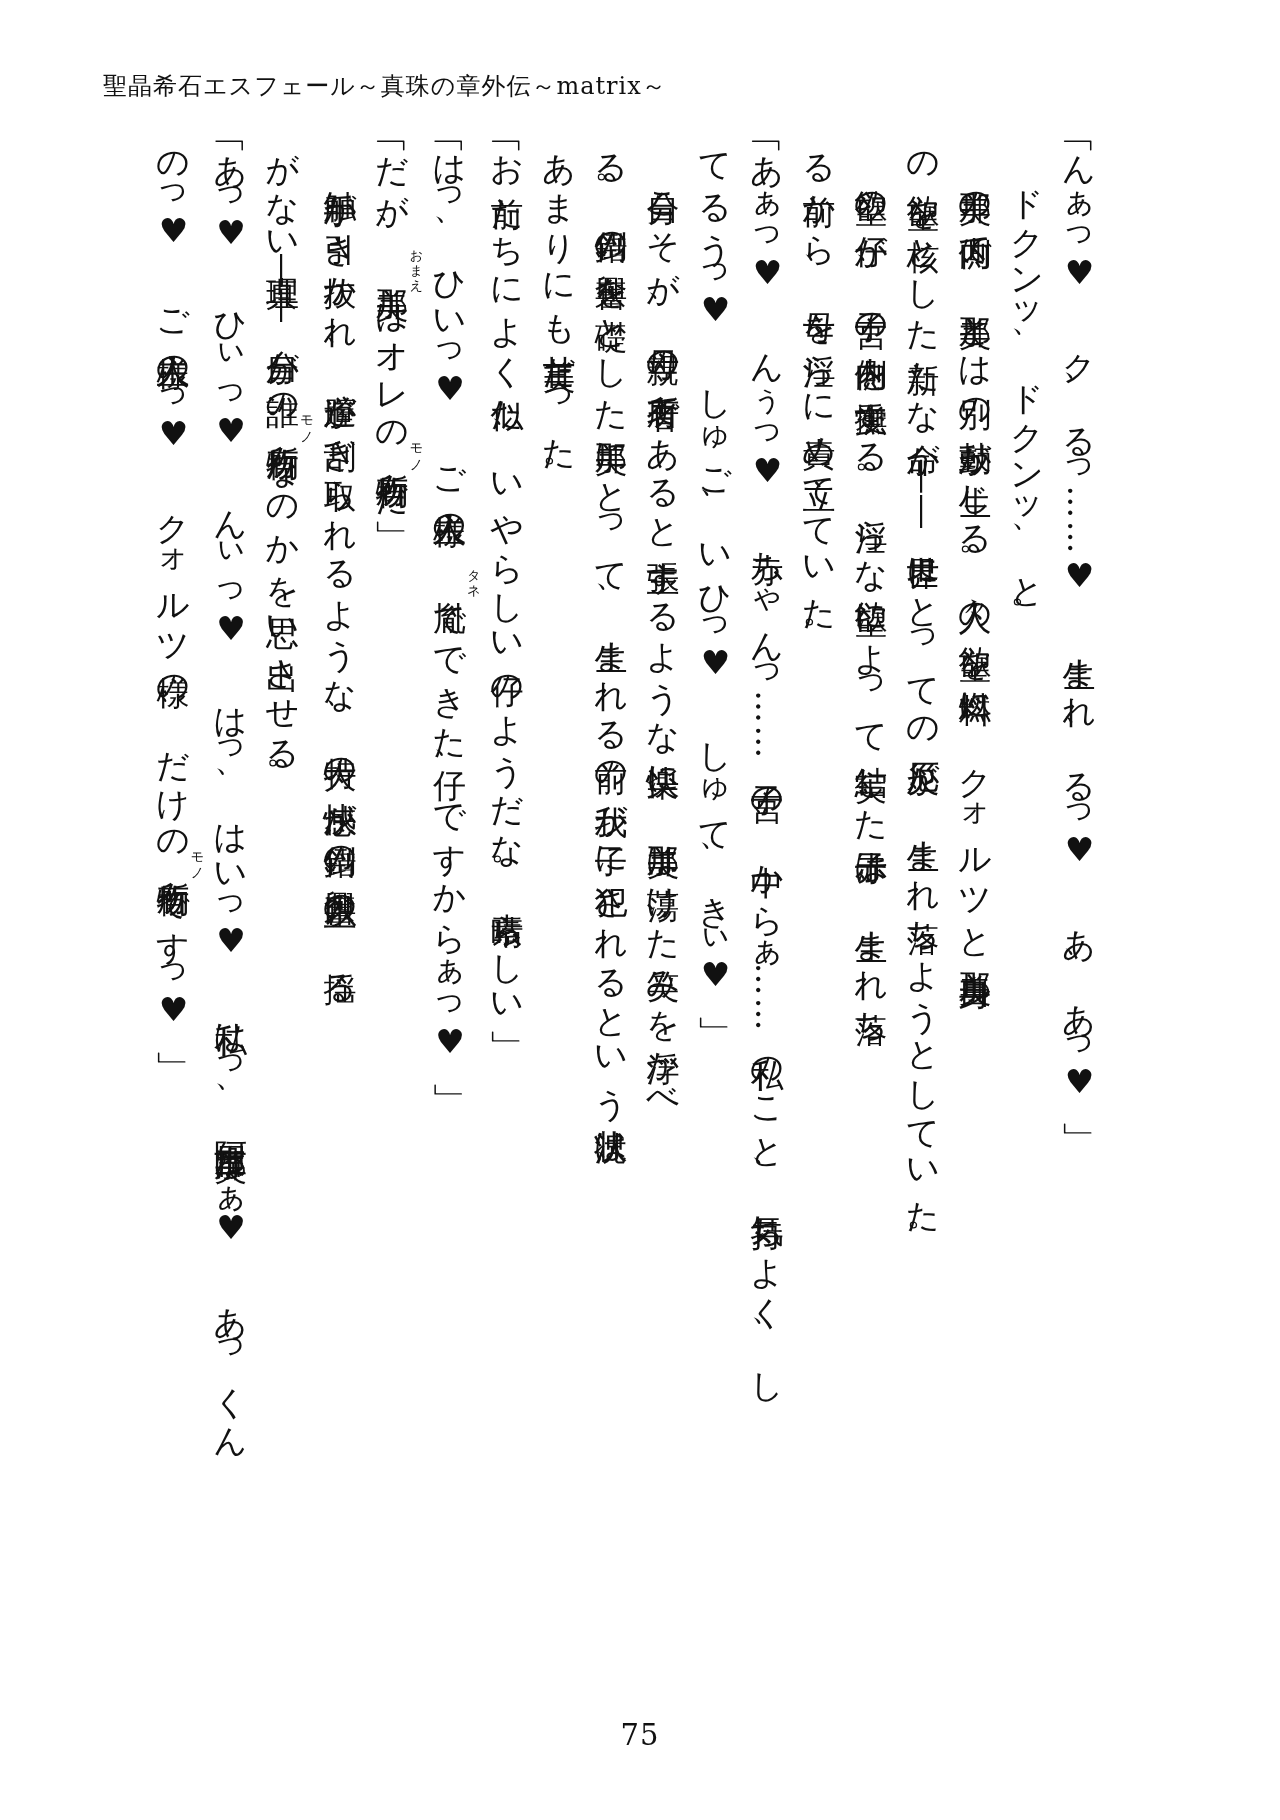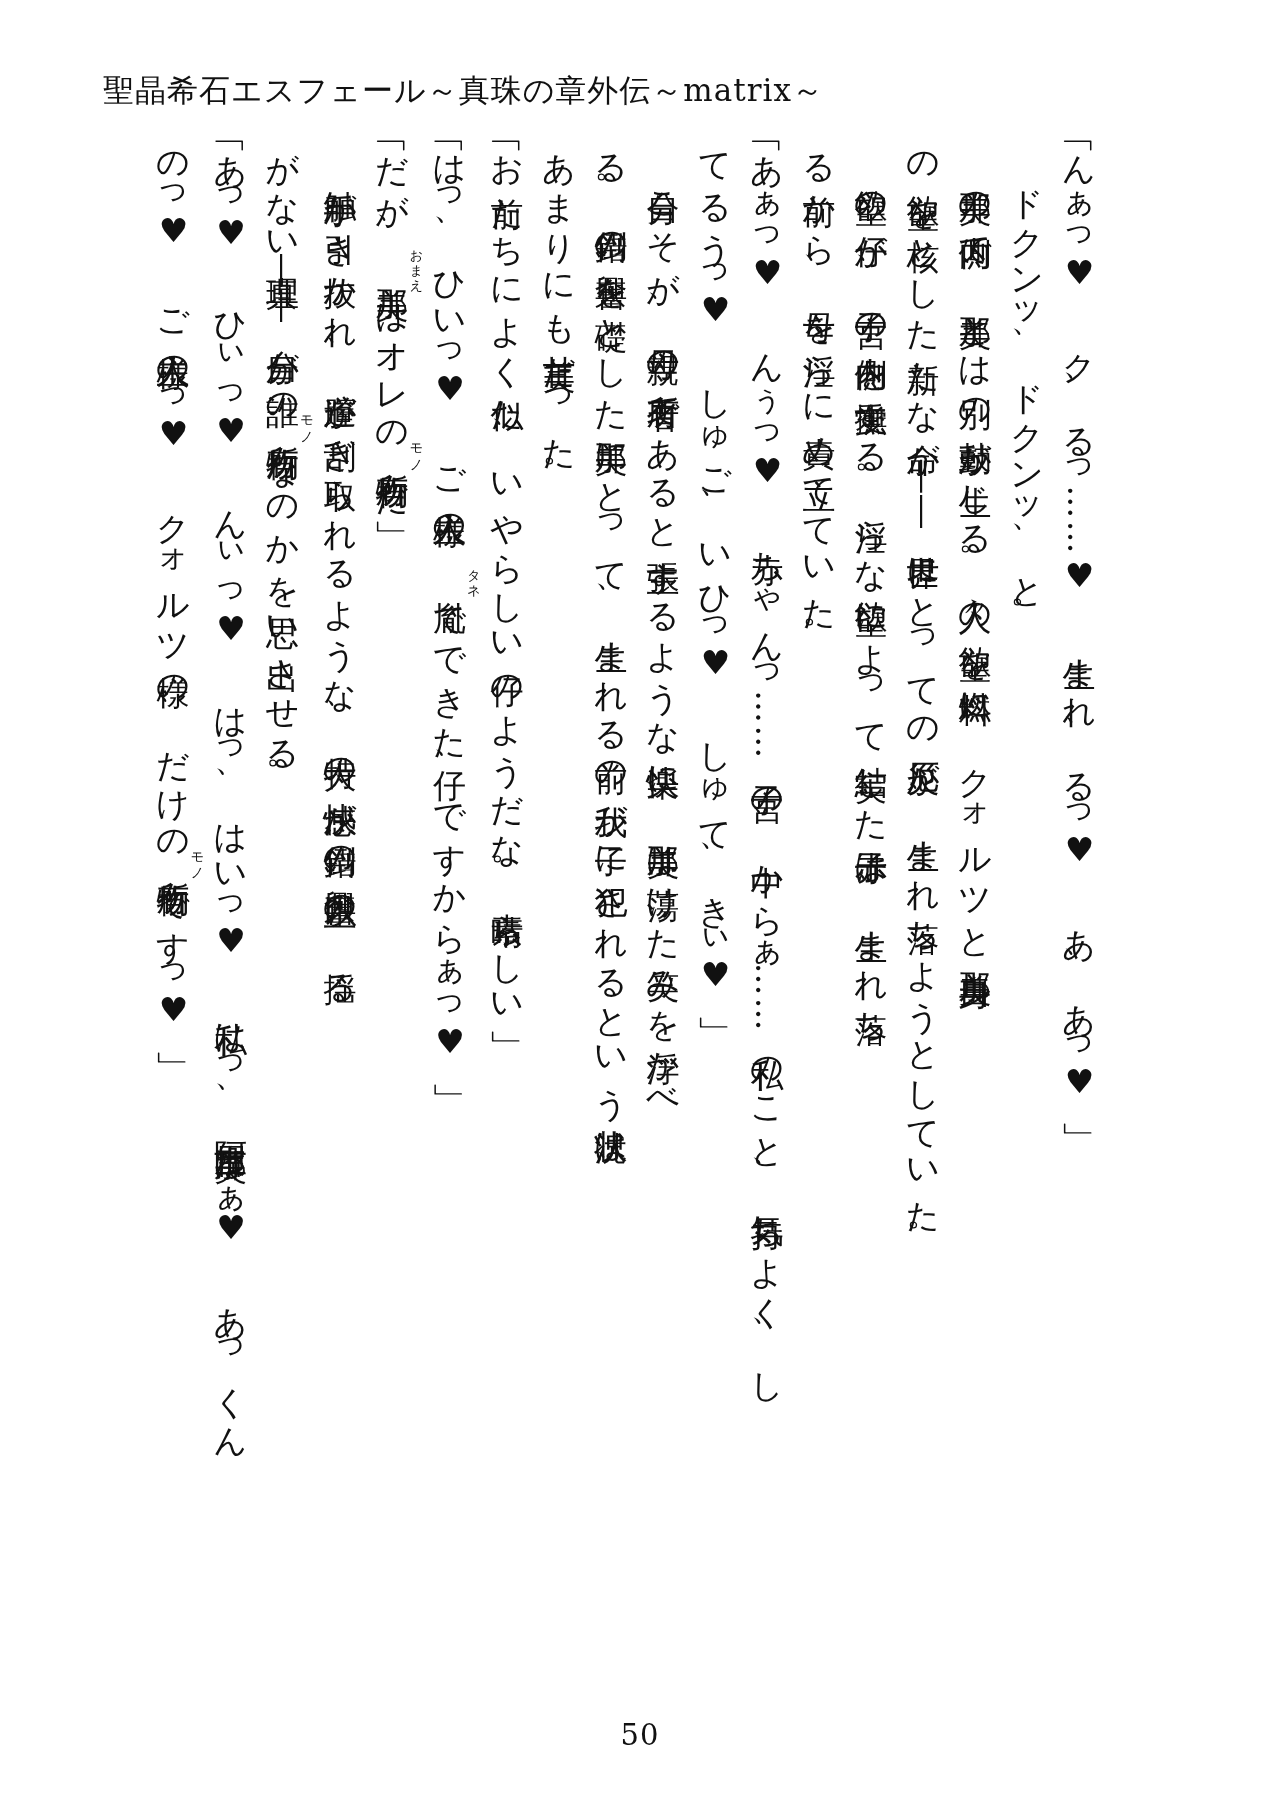--- a/index.html
+++ b/index.html
@@ -17,21 +17,21 @@
   }
   .page {
     position: absolute;
     inset: 0;
     background: #ffffff;
   }
   .header-title {
     position: absolute;
     left: 103px;
     top: 70px;
-    font-size: 31px;
+    font-size: 24px;
     letter-spacing: 1px;
     white-space: nowrap;
   }
   .body-text {
     position: absolute;
     top: 130px;
     right: 175px;
     height: 1412px;
     writing-mode: vertical-rl;
     text-orientation: mixed;
@@ -81,15 +81,15 @@
       <div class="col">あまりにも甘美だった。</div>
       <div class="col">「お前たちによく似た、いやらしい仔のようだな。素晴らしい」</div>
       <div class="col">「はっ、ひいっ♥　ご主人様の、<ruby>胤<rt>タネ</rt></ruby>でできた仔、ですからぁっ♥」</div>
       <div class="col">「だが、<ruby>美那<rt>おまえ</rt></ruby>はオレの<ruby>所有物<rt>モノ</rt></ruby>だ」</div>
       <div class="col">　触手が引き抜かれ、膣道が刮ぎ取られるような、特大の快感が倒錯の興奮以上の、揺る</div>
       <div class="col">がない真理――自分が誰の<ruby>所有物<rt>モノ</rt></ruby>なのかを思い出させる。</div>
       <div class="col">「あっ♥　ひぃっ♥　んぃっ♥　はっ、はいっ♥　私はっ、阿古屋美那はぁ♥　あっくん</div>
       <div class="col">のっ♥　ご主人様のっ♥　クォルツ様の、だけの<ruby>所有物<rt>モノ</rt></ruby>ですっ♥」</div>
     </div>
 
-  <div class="page-number">50</div>
+  <div class="page-number">75</div>
 
 </div>
 
 </body></html>

